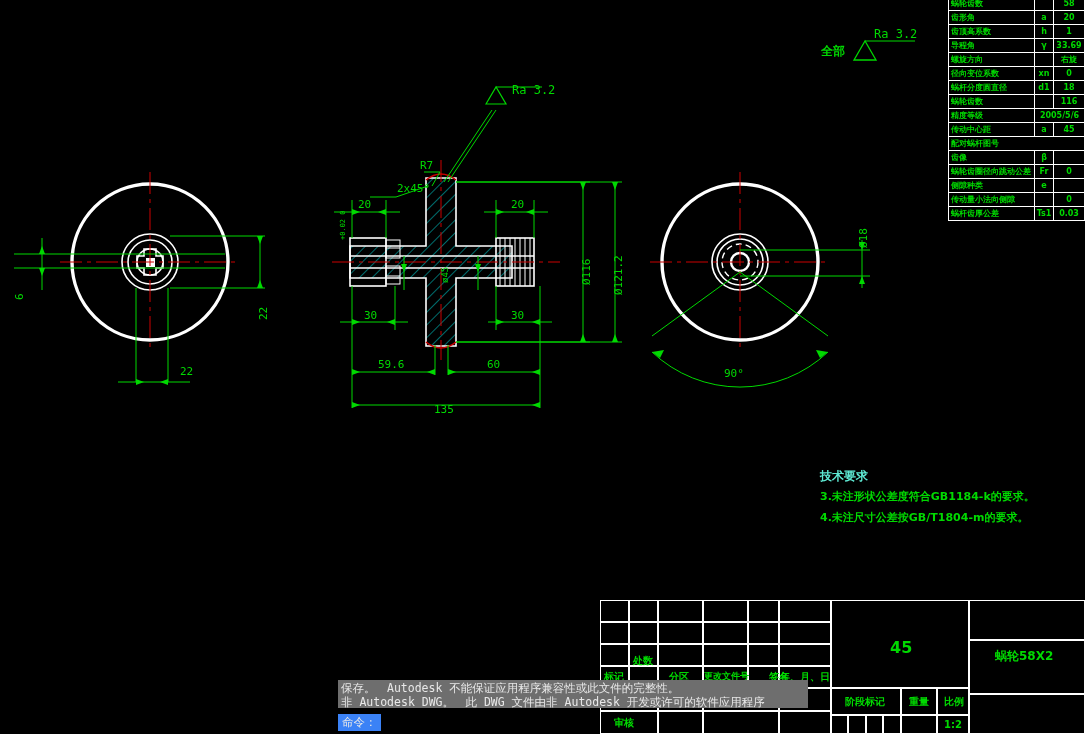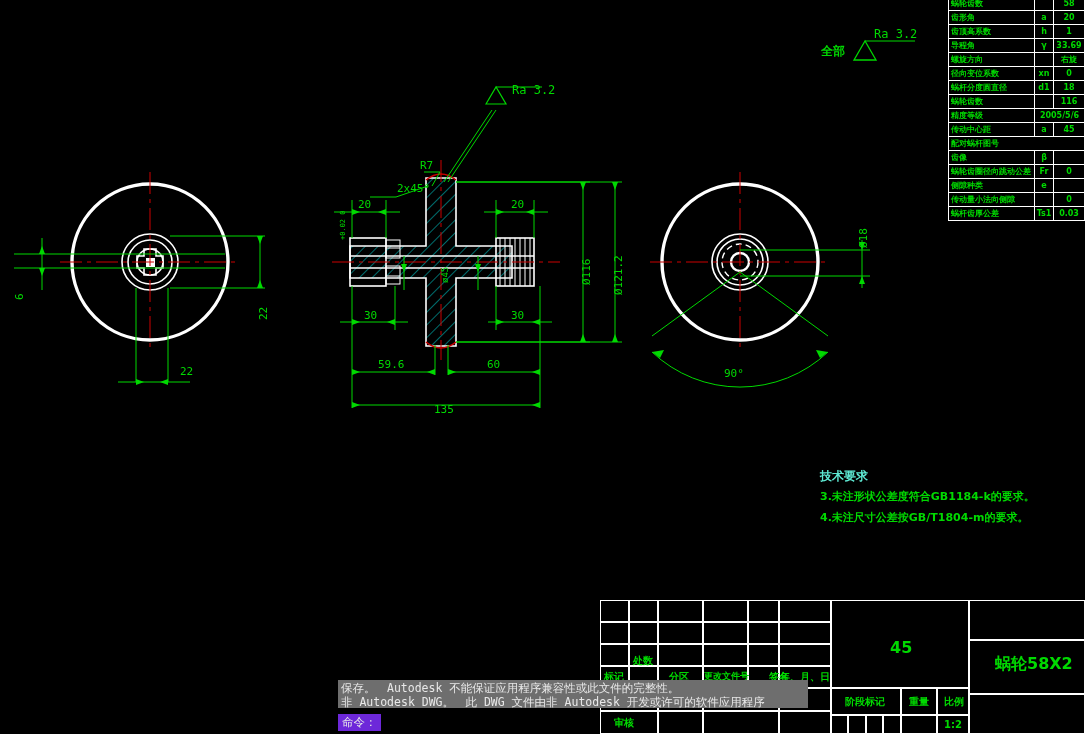--- a/index.html
+++ b/index.html
@@ -31,21 +31,21 @@
   
   #titleblock{position:absolute;left:600px;top:600px;width:485px;height:134px;}
   #titleblock .cell{position:absolute;border:1px solid #ffffff;box-sizing:border-box;}
   #titleblock .lbl{position:absolute;color:#00d900;font-size:10px;font-weight:bold;
       font-family:"DejaVu Sans","Liberation Sans",sans-serif;white-space:nowrap;}
 
   
   #dwgnotice{position:absolute;left:338px;top:680px;width:470px;height:28px;
       background:#6e6e6e;color:#e8e8e8;font-size:11.5px;line-height:14px;
       font-family:"DejaVu Sans Mono","Liberation Mono",monospace;padding:1px 3px;box-sizing:border-box;}
-  #cmdline{position:absolute;left:338px;top:714px;background:#6d28d9;color:#e8e8e8;
+  #cmdline{position:absolute;left:338px;top:714px;background:#3b82f6;color:#e8e8e8;
       font-size:11.5px;line-height:15px;font-family:"DejaVu Sans Mono","Liberation Mono",monospace;
       padding:1px 4px;}
   #tbbtn1{position:absolute;left:598px;top:686px;width:60px;height:18px;background:#8a8a8a;}
   #tbbtn2{position:absolute;left:713px;top:686px;width:52px;height:18px;background:#8a8a8a;}
 </style>
 </head>
 <body>
 
 <svg id="canvas" viewBox="0 0 1085 734">
   <defs>
@@ -388,21 +388,21 @@
   <div class="cell" style="left:248px;top:115px;width:18px;height:19px;"></div>
   <div class="cell" style="left:266px;top:115px;width:17px;height:19px;"></div>
   <div class="cell" style="left:283px;top:115px;width:18px;height:19px;"></div>
   <div class="cell" style="left:301px;top:115px;width:36px;height:19px;"></div>
   <div class="cell" style="left:337px;top:115px;width:32px;height:19px;"></div>
   <div class="lbl" style="left:344px;top:119px;">1:2</div>
 
   <div class="cell" style="left:369px;top:0;width:116px;height:40px;"></div>
   <div class="cell" style="left:369px;top:40px;width:116px;height:54px;"></div>
   <div class="cell" style="left:369px;top:94px;width:116px;height:40px;"></div>
-  <div class="lbl" style="left:395px;top:54px;font-size:16px;">蜗轮58X2</div>
+  <div class="lbl" style="left:395px;top:48px;font-size:12px;">蜗轮58X2</div>
 </div>
 
 <div id="tbbtn1"></div>
 <div id="tbbtn2"></div>
 <div id="dwgnotice">
   <div>保存。　Autodesk 不能保证应用程序兼容性或此文件的完整性。</div>
   <div>非 Autodesk DWG。　此 DWG 文件由非 Autodesk 开发或许可的软件应用程序</div>
 </div>
 <div id="cmdline">命令：</div>
 

